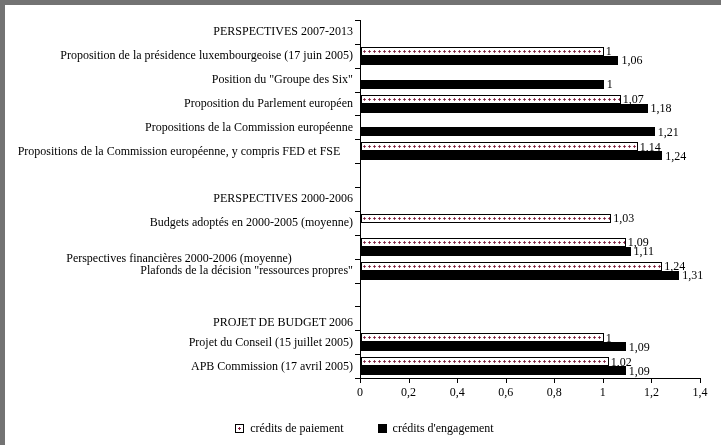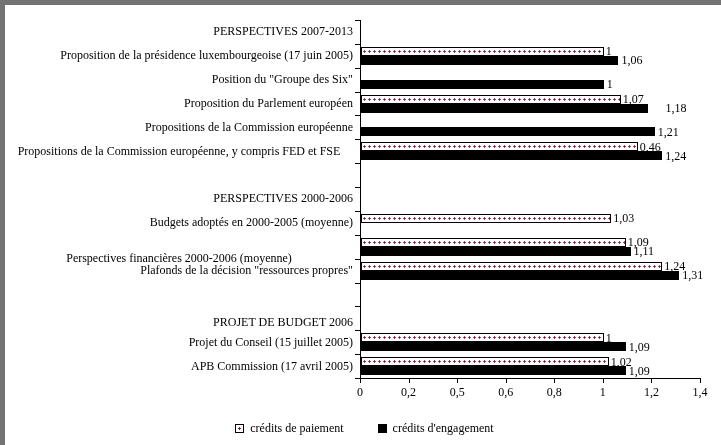--- a/index.html
+++ b/index.html
@@ -65,31 +65,31 @@
         <span>Position du "Groupe des Six"</span>
       </div>
       <div class="bar bar-eng" style="left: 356px; top: 74.7333px; width: 242.857px; height: 9px;"></div>
       <div class="val" style="left: 601.857px; top: 73.2333px;">1</div>
       <div class="cat-label" style="top: 86.6px; height: 23.8667px;">
         <span>Proposition du Parlement européen</span>
       </div>
       <div class="bar bar-pai" style="left: 356px; top: 89.6px; width: 259.857px; height: 9px;"></div>
       <div class="val" style="left: 617.857px; top: 88.1px;">1,07</div>
       <div class="bar bar-eng" style="left: 356px; top: 98.6px; width: 286.571px; height: 9px;"></div>
-      <div class="val" style="left: 645.571px; top: 97.1px; margin-left: 15px;">1,18</div>
+      <div class="val" style="left: 645.571px; top: 97.1px;">1,18</div>
       <div class="cat-label" style="top: 110.467px; height: 23.8667px;">
         <span>Propositions de la Commission européenne</span>
       </div>
       <div class="bar bar-eng" style="left: 356px; top: 122.467px; width: 293.857px; height: 9px;"></div>
       <div class="val" style="left: 652.857px; top: 120.967px;">1,21</div>
       <div class="cat-label wrap" style="top: 134.333px; height: 23.8667px;">
         <span>Propositions de la Commission européenne, y compris FED et FSE</span>
       </div>
       <div class="bar bar-pai" style="left: 356px; top: 137.333px; width: 276.857px; height: 9px;"></div>
-      <div class="val" style="left: 634.857px; top: 135.833px;">0,46</div>
+      <div class="val" style="left: 634.857px; top: 135.833px;">1,14</div>
       <div class="bar bar-eng" style="left: 356px; top: 146.333px; width: 301.143px; height: 9px;"></div>
       <div class="val" style="left: 660.143px; top: 144.833px;">1,24</div>
       <div class="cat-label" style="top: 182.067px; height: 23.8667px;">
         <span>PERSPECTIVES 2000-2006</span>
       </div>
       <div class="cat-label" style="top: 205.933px; height: 23.8667px;">
         <span>Budgets adoptés en 2000-2005 (moyenne)</span>
       </div>
       <div class="bar bar-pai" style="left: 356px; top: 208.933px; width: 250.143px; height: 9px;"></div>
       <div class="val" style="left: 608.143px; top: 207.433px;">1,03</div>
@@ -142,21 +142,21 @@
       <div class="ytick" style="left: 350px; top: 301px; width: 5px; height: 1px;"></div>
       <div class="ytick" style="left: 350px; top: 325px; width: 5px; height: 1px;"></div>
       <div class="ytick" style="left: 350px; top: 349px; width: 5px; height: 1px;"></div>
       <div class="ytick" style="left: 350px; top: 373px; width: 5px; height: 1px;"></div>
       <div class="xaxis" style="left: 350px; top: 373px; width: 346px; height: 1px;"></div>
       <div class="xtick" style="left: 355px; top: 373px; width: 1px; height: 5px;"></div>
       <div class="xtick-label" style="left: 335px; top: 380px;">0</div>
       <div class="xtick" style="left: 403.571px; top: 373px; width: 1px; height: 5px;"></div>
       <div class="xtick-label" style="left: 383.571px; top: 380px;">0,2</div>
       <div class="xtick" style="left: 452.143px; top: 373px; width: 1px; height: 5px;"></div>
-      <div class="xtick-label" style="left: 432.143px; top: 380px;">0,5</div>
+      <div class="xtick-label" style="left: 432.143px; top: 380px;">0,4</div>
       <div class="xtick" style="left: 500.714px; top: 373px; width: 1px; height: 5px;"></div>
       <div class="xtick-label" style="left: 480.714px; top: 380px;">0,6</div>
       <div class="xtick" style="left: 549.286px; top: 373px; width: 1px; height: 5px;"></div>
       <div class="xtick-label" style="left: 529.286px; top: 380px;">0,8</div>
       <div class="xtick" style="left: 597.857px; top: 373px; width: 1px; height: 5px;"></div>
       <div class="xtick-label" style="left: 577.857px; top: 380px;">1</div>
       <div class="xtick" style="left: 646.429px; top: 373px; width: 1px; height: 5px;"></div>
       <div class="xtick-label" style="left: 626.429px; top: 380px;">1,2</div>
       <div class="xtick" style="left: 695px; top: 373px; width: 1px; height: 5px;"></div>
       <div class="xtick-label" style="left: 675px; top: 380px;">1,4</div>

